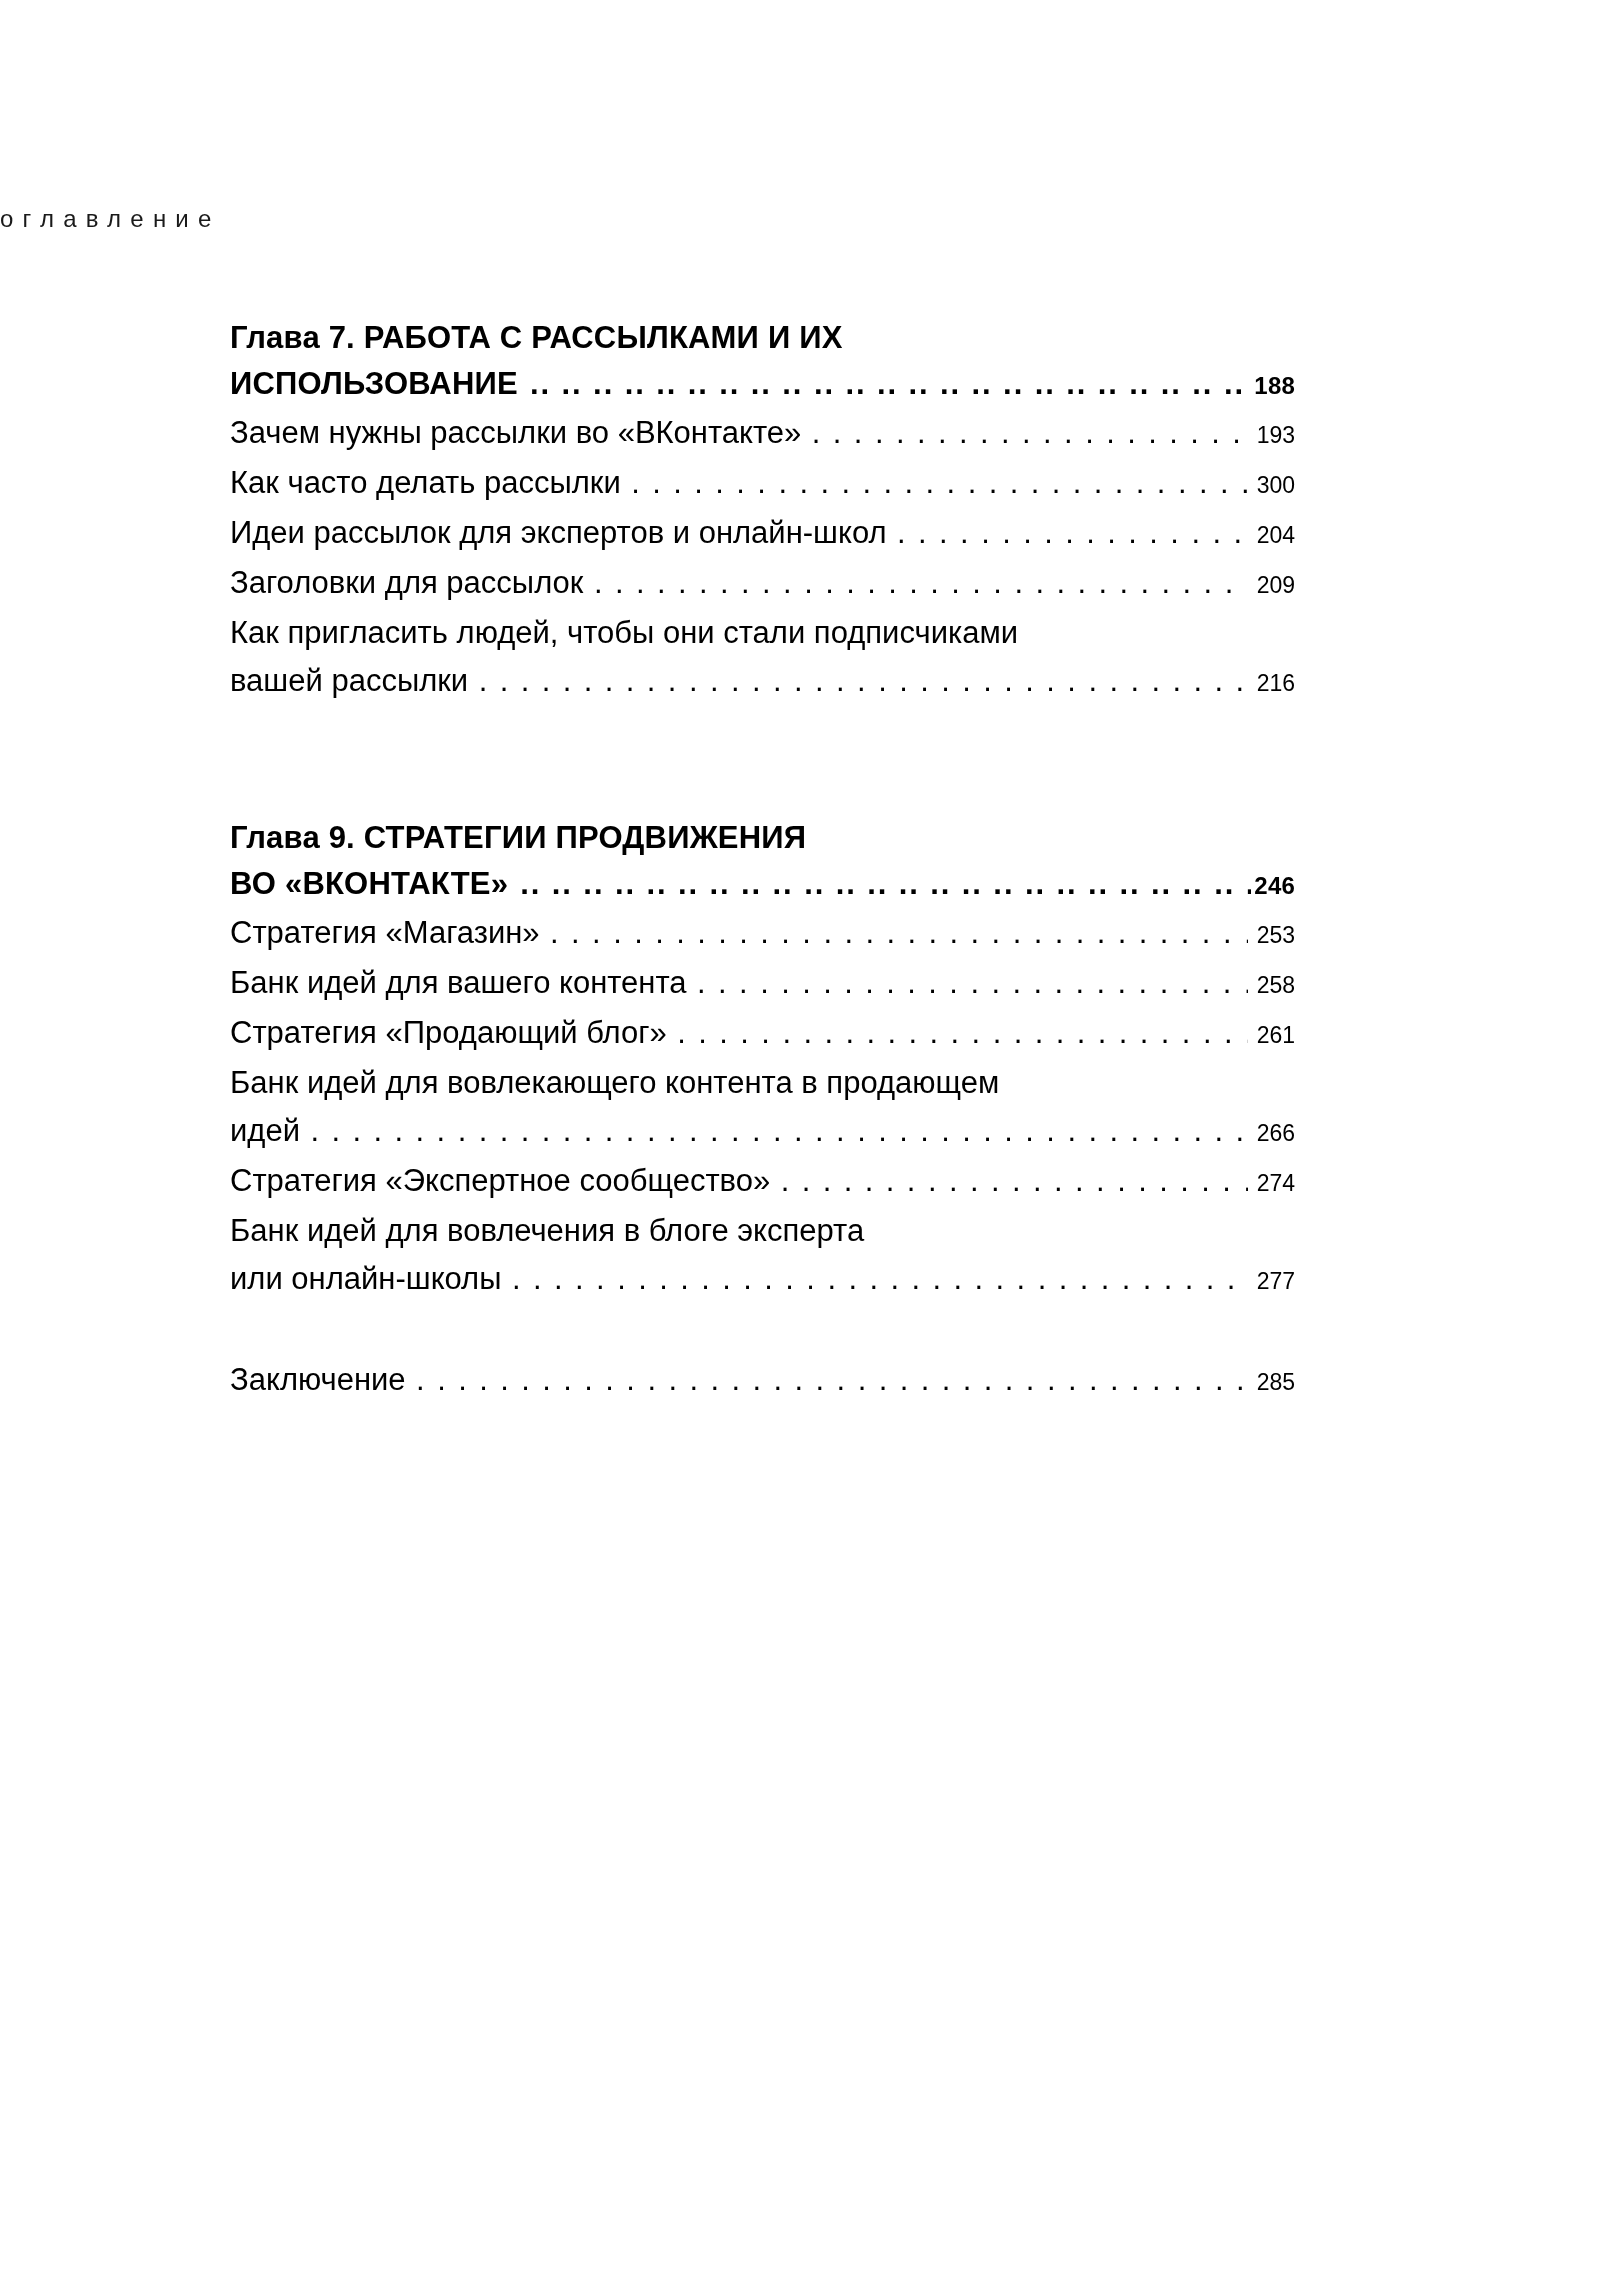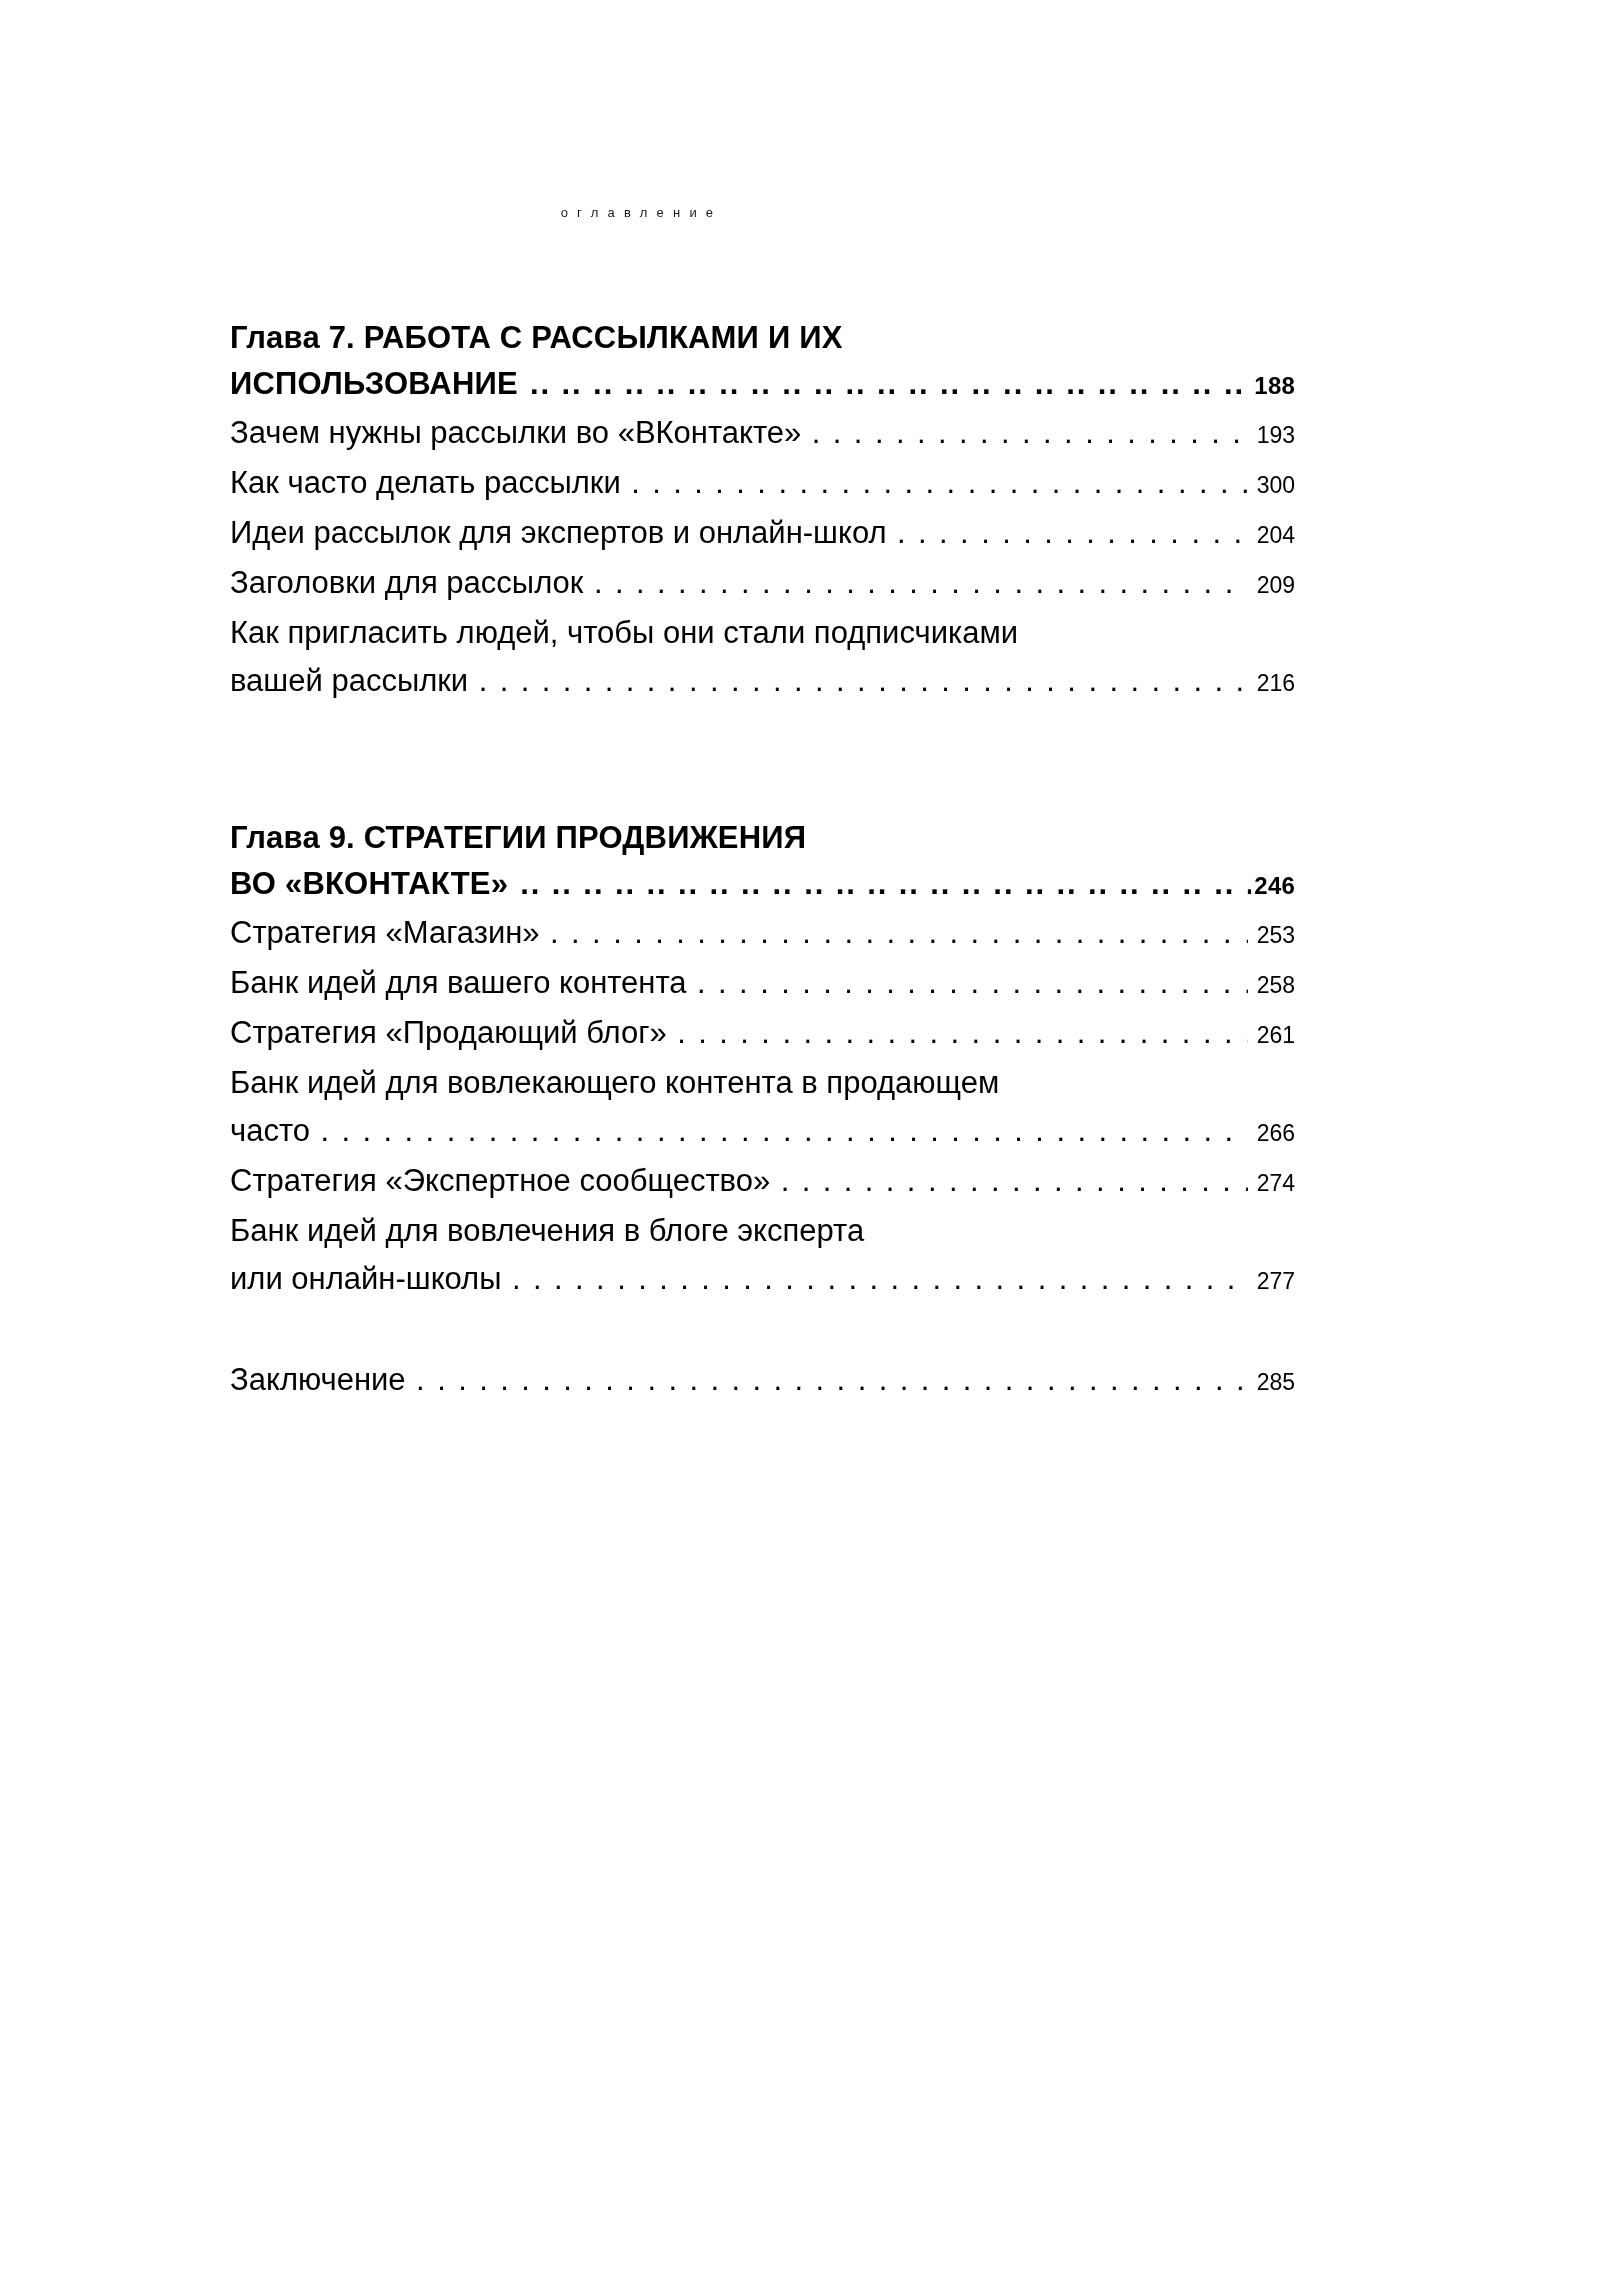--- a/index.html
+++ b/index.html
@@ -18,22 +18,22 @@
     background: #ffffff;
     overflow: hidden;
   }
 
   
   .running-head {
     position: absolute;
     top: 205px;
     left: 0;
     width: 1283px;
-    text-align: center;
-    font-size: 13px;
+    text-align: left;
+    font-size: 24px;
     letter-spacing: 9.2px;
     color: #1a1a1a;
     font-weight: 400;
   }
 
   
   .toc {
     position: absolute;
     top: 315px;
     left: 218px;
@@ -216,21 +216,21 @@
           <span class="leader"></span>
           <span class="pg">261</span>
         </div>
       </div>
       <div class="gap-entry"></div>
       <div class="row entry">
         <div class="line">
           <span class="txt">Банк идей для вовлекающего контента в продающем</span>
         </div>
         <div class="line">
-          <span class="txt">часто</span>
+          <span class="txt">идей</span>
           <span class="leader"></span>
           <span class="pg">266</span>
         </div>
       </div>
       <div class="gap-entry"></div>
       <div class="row entry">
         <div class="line">
           <span class="txt">Стратегия «Экспертное сообщество»</span>
           <span class="leader"></span>
           <span class="pg">274</span>

